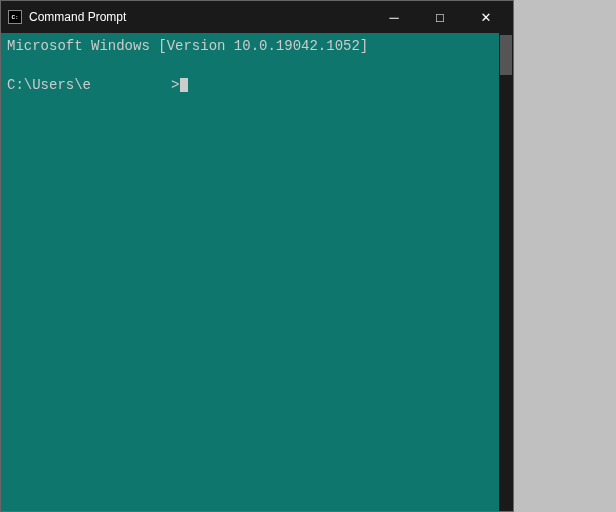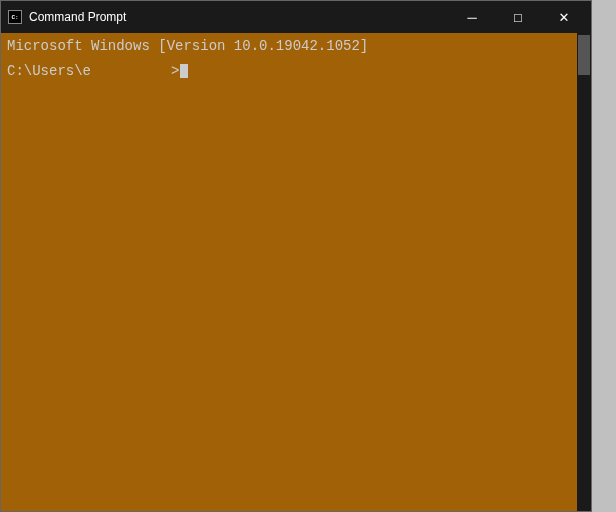--- a/index.html
+++ b/index.html
@@ -10,21 +10,21 @@
 
     body {
       width: 616px;
       height: 512px;
       background: #c0c0c0;
       font-family: 'Courier New', Courier, monospace;
       overflow: hidden;
     }
 
     .window {
-      width: 592px;
+      width: 514px;
       height: 512px;
       display: flex;
       flex-direction: column;
       border: 1px solid #666;
     }
 
     .title-bar {
       height: 32px;
       background: #1a1a1a;
       display: flex;
@@ -93,38 +93,38 @@
       font-family: 'Segoe UI', Arial, sans-serif;
     }
 
     .title-btn span {
       font-size: 13px;
       line-height: 1;
     }
 
     .console-area {
       flex: 1;
-      background: #a16207;
+      background: #0f766e;
       padding: 4px 6px;
       overflow: hidden;
       position: relative;
     }
 
     .console-text {
       color: #cccccc;
       font-size: 14px;
       font-family: 'Courier New', Courier, monospace;
       line-height: 1.4;
       white-space: pre;
     }
 
     .prompt-line {
       display: flex;
       align-items: center;
-      margin-top: 6px;
+      margin-top: 20px;
     }
 
     .prompt-prefix {
       color: #cccccc;
       font-size: 14px;
       font-family: 'Courier New', Courier, monospace;
     }
 
     .username-block {
       background: #555555;

